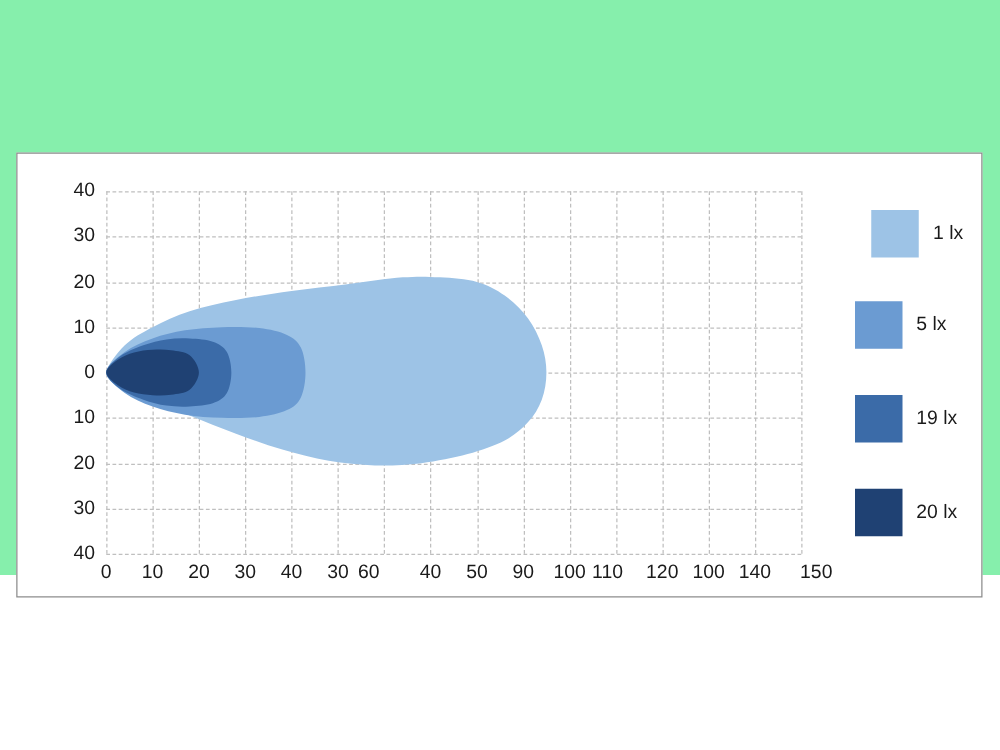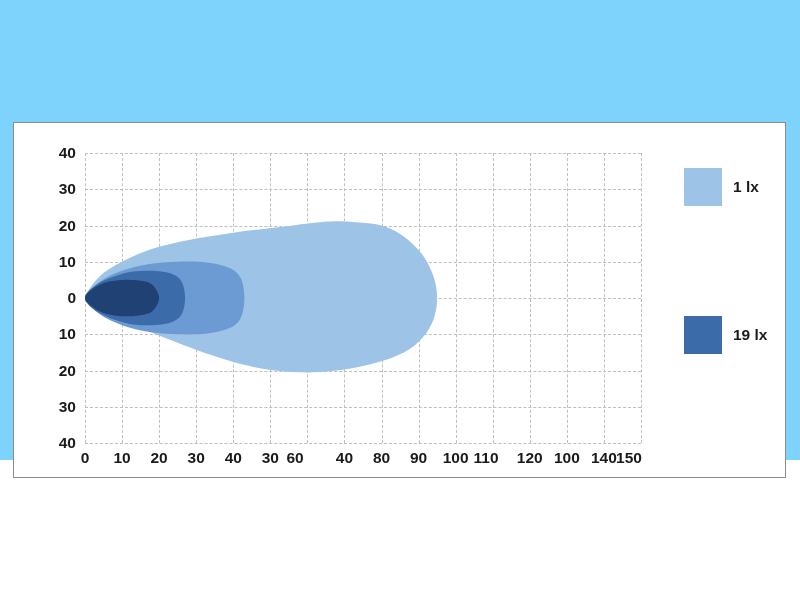--- a/index.html
+++ b/index.html
@@ -11,22 +11,21 @@
     width: 800px;
     height: 600px;
     font-family: "Liberation Sans", sans-serif;
     overflow: hidden;
   }
 
   #app {
     position: relative;
     width: 800px;
     height: 460px;
-    background: #7dd3fc;
-    font-weight: bold;
+    background: #86efac;
   }
 
   
   #chart-frame {
     position: absolute;
     left: 13px;
     top: 122px;
     width: 773px;
     height: 356px;
     border: 1.5px solid #8c8c8c;
@@ -188,36 +187,44 @@
 
     <div id="x-axis-labels">
         <div class="xtick" style="left: 0px;">0</div>
         <div class="xtick" style="left: 37.0667px;">10</div>
         <div class="xtick" style="left: 74.1333px;">20</div>
         <div class="xtick" style="left: 111.2px;">30</div>
         <div class="xtick" style="left: 148.267px;">40</div>
         <div class="xtick" style="left: 185.333px;">30</div>
         <div class="xtick" style="left: 210px;">60</div>
         <div class="xtick" style="left: 259.467px;">40</div>
-        <div class="xtick" style="left: 296.533px;">80</div>
+        <div class="xtick" style="left: 296.533px;">50</div>
         <div class="xtick" style="left: 333.6px; text-align: right;">90</div>
         <div class="xtick" style="left: 370.667px;">100</div>
         <div class="xtick" style="left: 401px;">110</div>
         <div class="xtick" style="left: 444.8px;">120</div>
         <div class="xtick" style="left: 481.867px;">100</div>
         <div class="xtick" style="left: 518.933px;">140</div>
-        <div class="xtick" style="left: 544px; text-align: right;">150</div>
+        <div class="xtick" style="left: 568px; text-align: right;">150</div>
       </div>
 
     <div id="legend">
-        <div class="legend-row" style="top: 0px;">
+        <div class="legend-row" style="top: 0px; justify-content: center;">
           <span class="legend-swatch" style="background: rgb(157, 195, 230);"></span>
           <span class="legend-label">1 lx</span>
+        </div>
+        <div class="legend-row" style="top: 73px;">
+          <span class="legend-swatch" style="background: rgb(107, 155, 210);"></span>
+          <span class="legend-label">5 lx</span>
         </div>
         <div class="legend-row" style="top: 148px;">
           <span class="legend-swatch" style="background: rgb(59, 107, 168);"></span>
           <span class="legend-label">19 lx</span>
         </div>
+        <div class="legend-row" style="top: 223px;">
+          <span class="legend-swatch" style="background: rgb(31, 65, 115);"></span>
+          <span class="legend-label">20 lx</span>
+        </div>
       </div>
 
   </div>
 
 </div>
 
 </body></html>

